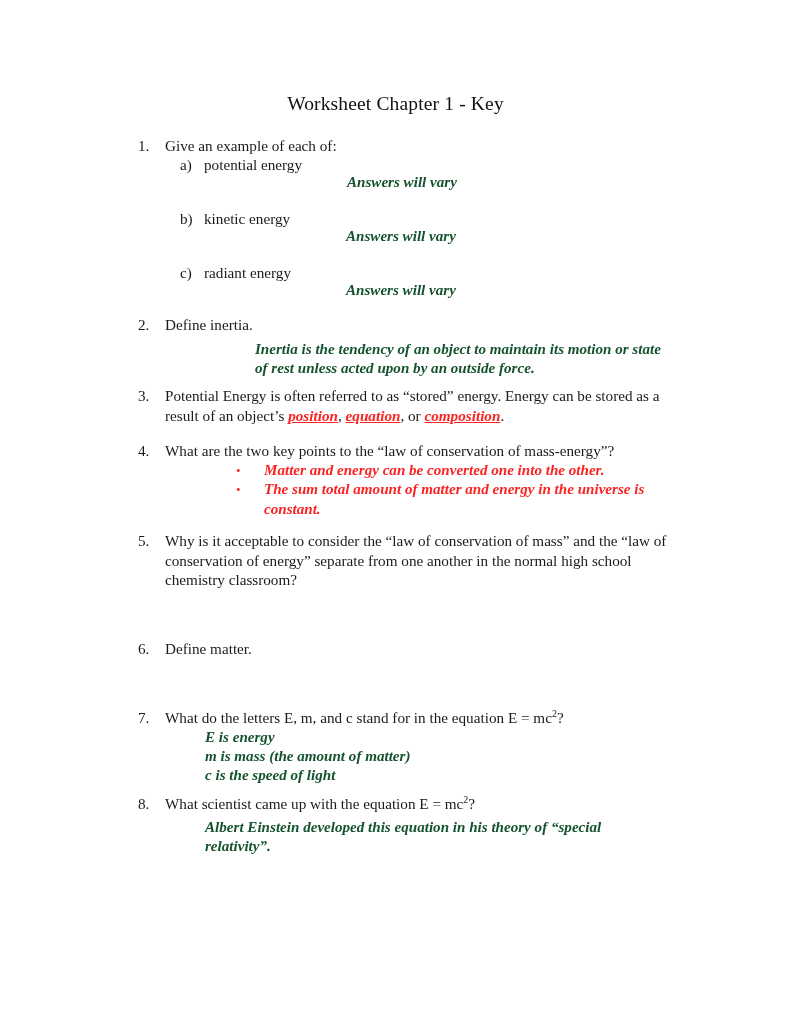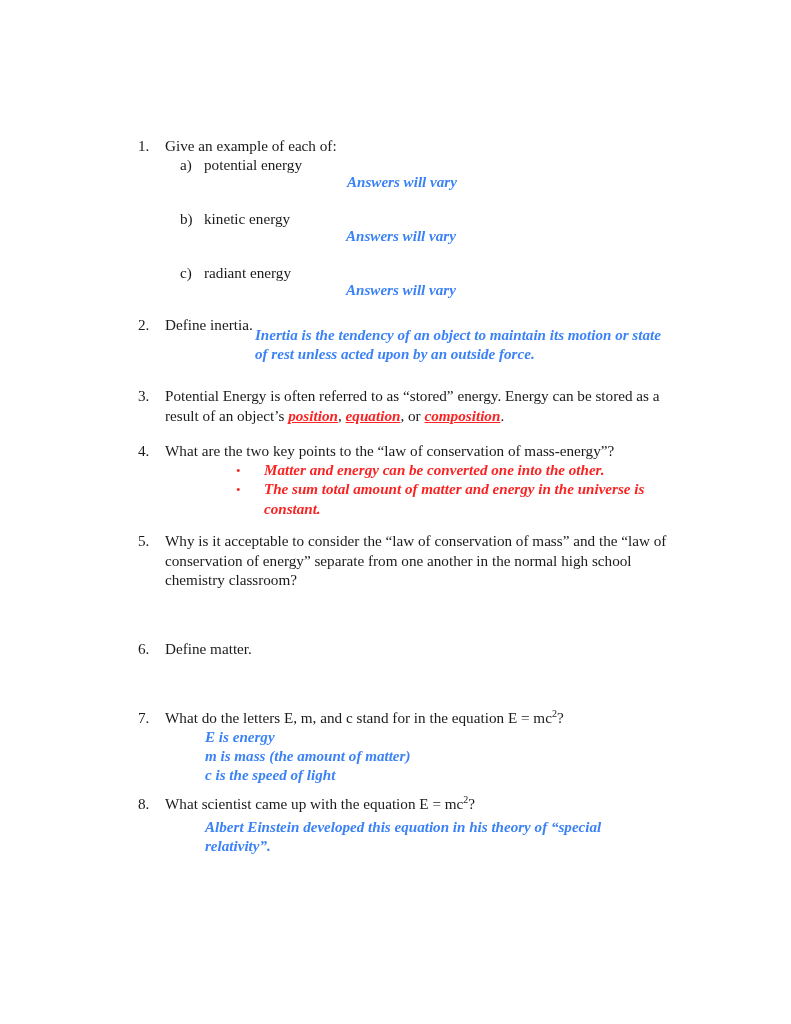--- a/index.html
+++ b/index.html
@@ -74,21 +74,21 @@
   .sub-body {
     display: block;
     margin-left: 24px;
   }
 
   
   .ans {
     position: absolute;
     font-style: italic;
     font-weight: 700;
-    color: #3b82f6;
+    color: #14532d;
     font-size: 15.1px;
     line-height: 19.4px;
   }
 
   
   .bullet-list {
     position: absolute;
     margin: 0;
     padding: 0;
     list-style: none;
@@ -130,20 +130,21 @@
     font-size: 0.66em;
     vertical-align: super;
     line-height: 0;
   }
 </style>
 </head>
 <body>
 
 <div class="page">
 
+  <div class="doc-title">Worksheet Chapter 1 - Key</div>
 
   <div class="q" style="left:138px; top:136px; width:520px;">
     <span class="q-num">1.</span>
     <span class="q-body">Give an example of each of:</span>
   </div>
 
   <div class="sub" style="left:180px; top:155px; width:300px;">
     <span class="sub-letter">a)</span>
     <span class="sub-body">potential energy</span>
   </div>
@@ -158,21 +159,21 @@
   <div class="sub" style="left:180px; top:263px; width:300px;">
     <span class="sub-letter">c)</span>
     <span class="sub-body">radiant energy</span>
   </div>
   <div class="ans" style="left:346px; top:281px; width:320px;">Answers will vary</div>
 
   <div class="q" style="left:138px; top:315px; width:520px;">
     <span class="q-num">2.</span>
     <span class="q-body">Define inertia.</span>
   </div>
-  <div class="ans" style="left:255px; top:326px; width:420px;font-family:Liberation Serif, serif;">Inertia is the tendency of an object to maintain its motion or state of rest unless acted upon by an outside force.</div>
+  <div class="ans" style="left:255px; top:340px; width:420px;font-family:Liberation Serif, serif;">Inertia is the tendency of an object to maintain its motion or state of rest unless acted upon by an outside force.</div>
 
   <div class="q" style="left:138px; top:386px; width:538px;">
     <span class="q-num">3.</span>
     <span class="q-body"><span>Potential Energy is often referred to as “stored” energy.  Energy can be stored as a result of an object’s </span><span class="fill">position</span><span>, </span><span class="fill">equation</span><span>, or </span><span class="fill">composition</span><span>.</span></span>
   </div>
 
   <div class="q" style="left:138px; top:441px; width:538px;">
     <span class="q-num">4.</span>
     <span class="q-body">What are the two key points to the “law of conservation of mass-energy”?</span>
   </div>

